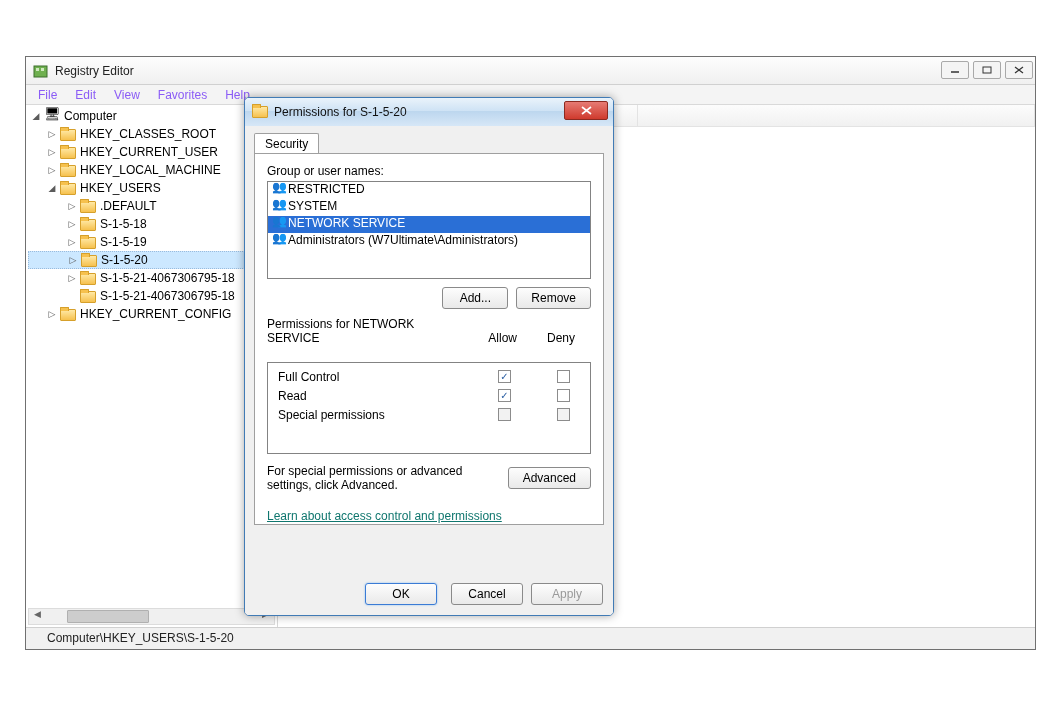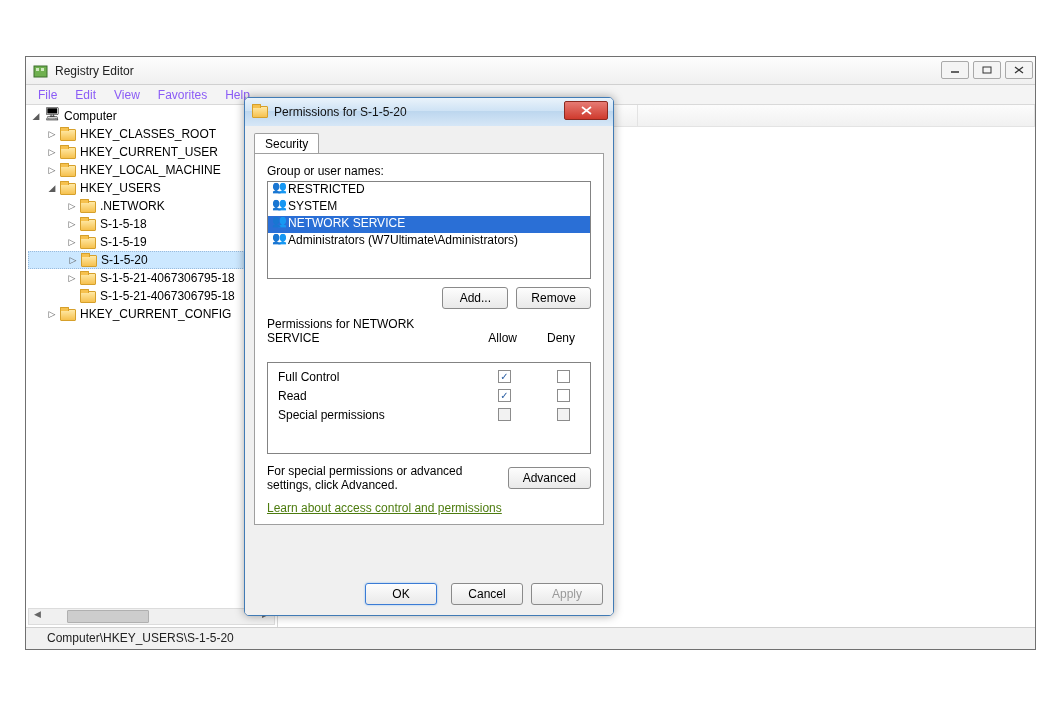--- a/index.html
+++ b/index.html
@@ -292,21 +292,21 @@
     width: 13px; height: 13px; border: 1px solid #8c8c8c;
     background: #fff; display: inline-flex; align-items: center; justify-content: center;
     font-size: 10px; color: #2b5fa3;
   }
   .chk.disabled { background: #f2f2f2; }
   .adv-row {
     display: flex; justify-content: space-between; align-items: center;
     margin-top: 10px; gap: 10px;
   }
   .adv-text { font-size: 12px; flex: 1; line-height: 1.2; }
-  .linklike { color: #4d7c0f; text-decoration: underline; font-size: 12px; margin-top: 8px; display: inline-block; cursor: default; }
+  .linklike { color: #0f766e; text-decoration: underline; font-size: 12px; margin-top: 16px; display: inline-block; cursor: default; }
   .dlg-footer {
     height: 36px;
     display: flex; justify-content: flex-end; align-items: center;
     gap: 8px; padding: 0 10px 6px 0;
     background: #f0f0f0;
   }
 </style>
 </head>
 <body>
 
@@ -375,21 +375,21 @@
         </div>
 
         <div class="tree-row" style="padding-left:18px;">
           <span class="exp">◢</span>
           <span class="folder-icon"></span>
           <span class="tree-label">HKEY_USERS</span>
         </div>
         <div class="tree-row" style="padding-left:38px;">
           <span class="exp">▷</span>
           <span class="folder-icon"></span>
-          <span class="tree-label">.NETWORK</span>
+          <span class="tree-label">.DEFAULT</span>
         </div>
         <div class="tree-row" style="padding-left:38px;">
           <span class="exp">▷</span>
           <span class="folder-icon"></span>
           <span class="tree-label">S-1-5-18</span>
         </div>
         <div class="tree-row" style="padding-left:38px;">
           <span class="exp">▷</span>
           <span class="folder-icon"></span>
           <span class="tree-label">S-1-5-19</span>

